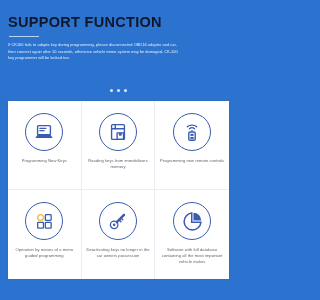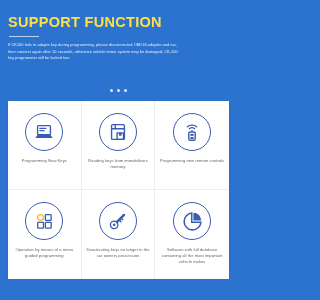--- a/index.html
+++ b/index.html
@@ -25,21 +25,21 @@
     position: absolute;
     left: 0;
     top: 0;
     width: 237px;
     height: 101px;
     background: #2c73cf;
     box-sizing: border-box;
     padding: 14px 8px 0 8px;
   }
   .header-title {
-    color: #fde047;
+    color: #0f172a;
     font-size: 14.5px;
     font-weight: bold;
     letter-spacing: 0.3px;
     line-height: 16px;
     margin: 0;
     white-space: nowrap;
   }
   .title-rule {
     width: 30px;
     height: 1px;

